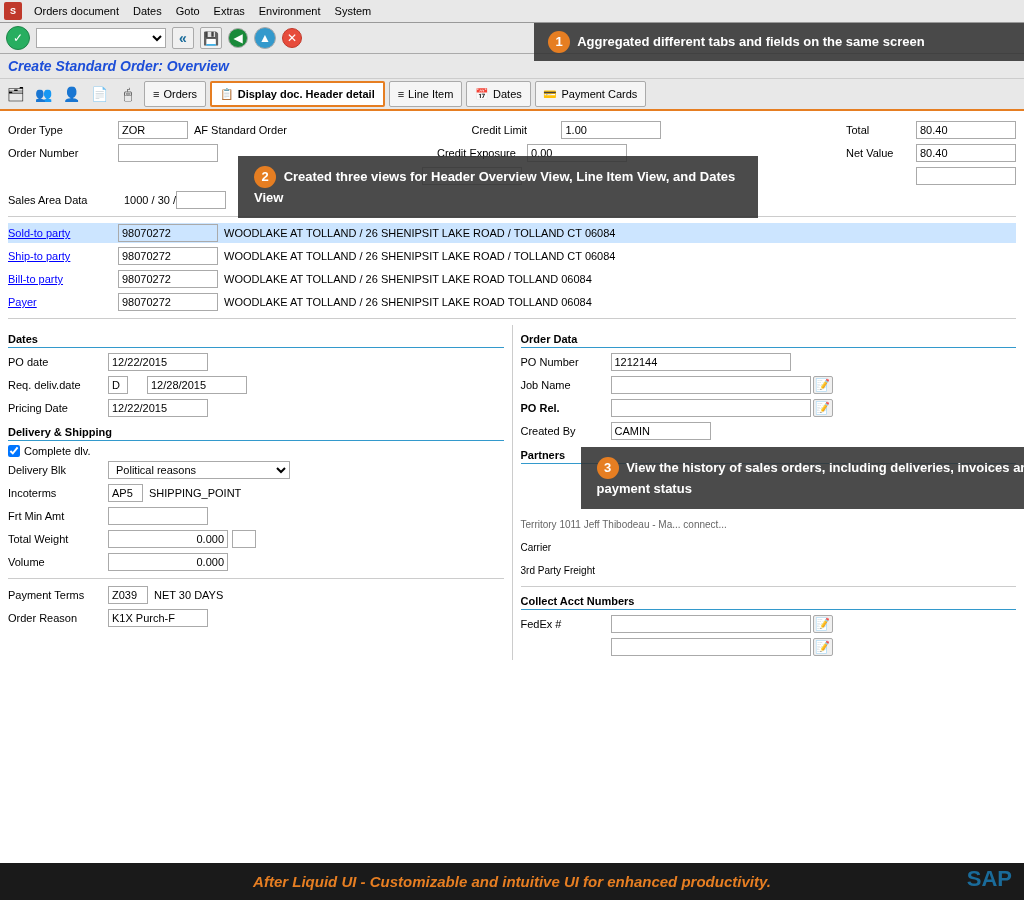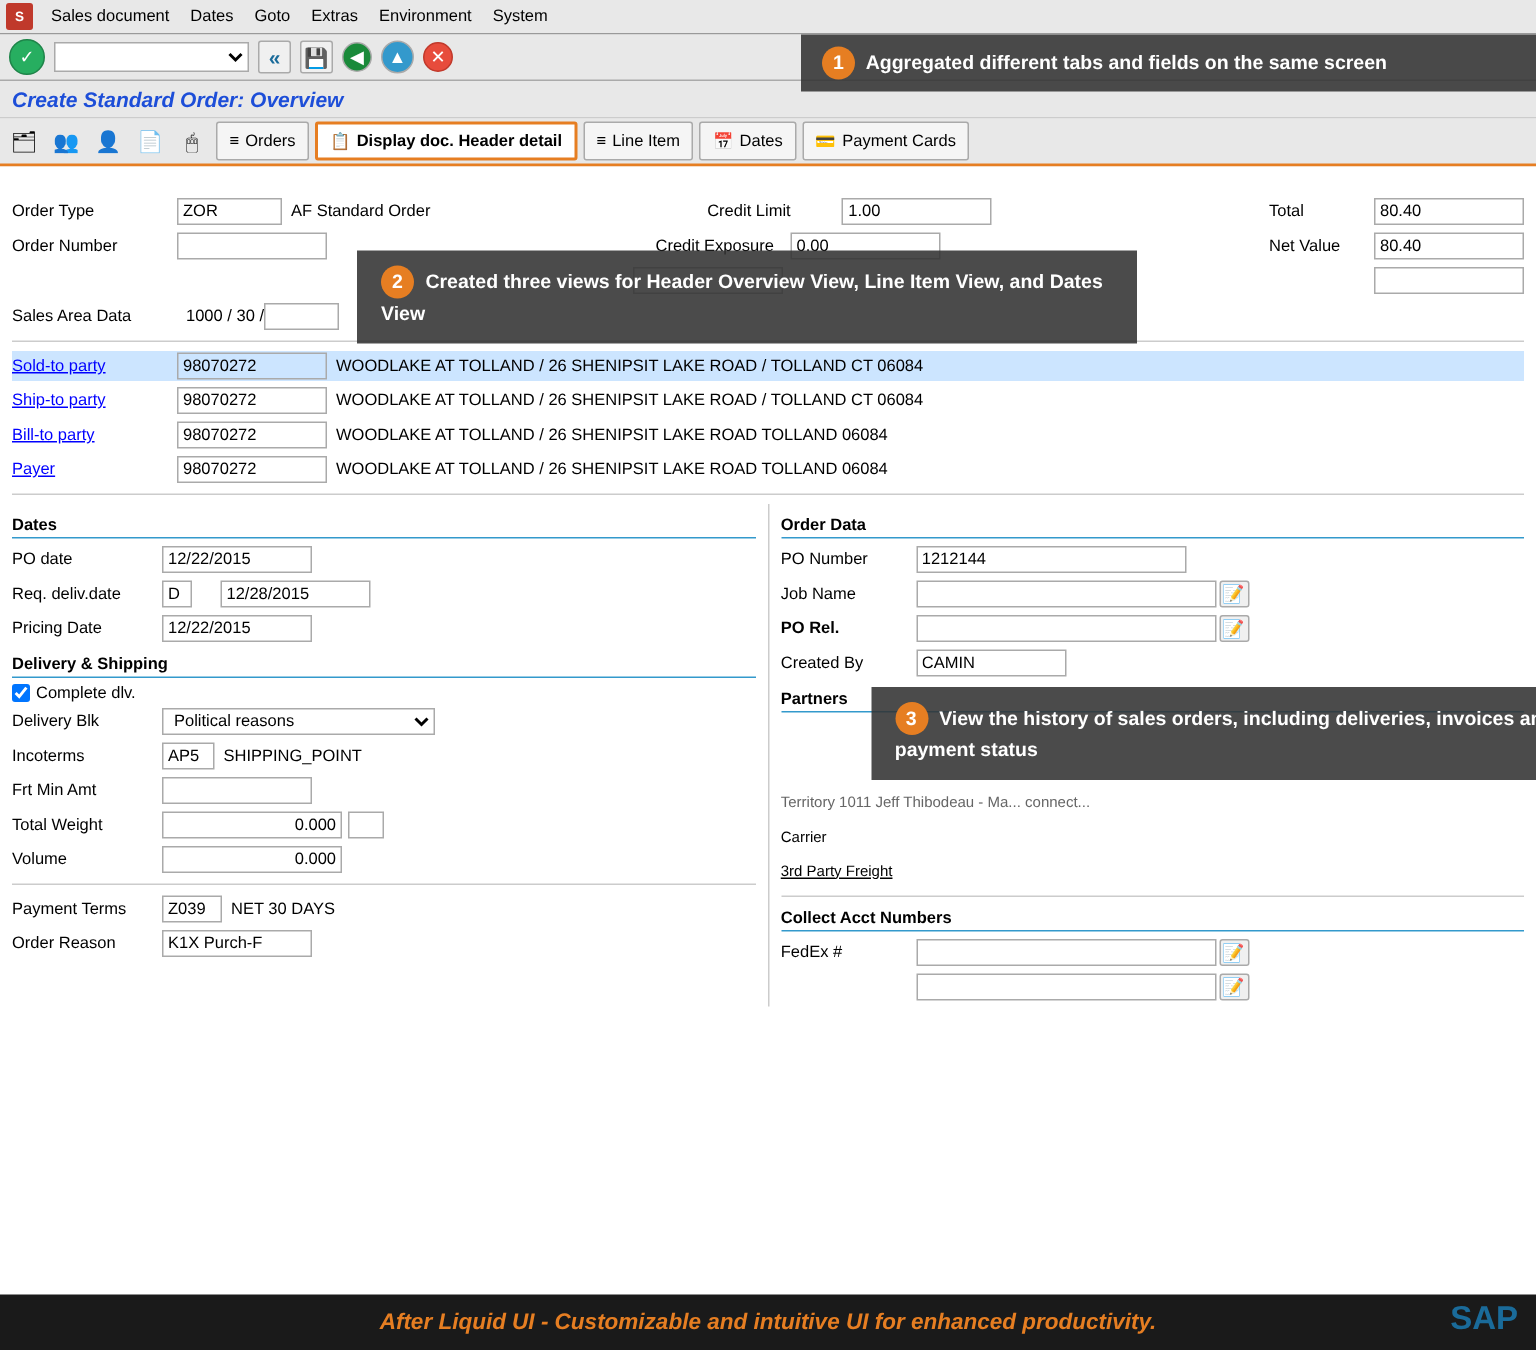--- a/index.html
+++ b/index.html
@@ -117,21 +117,21 @@
     }
     .tab-btn.active {
       background: white;
       border: 2px solid #e67e22;
       font-weight: bold;
     }
 
     
     .main-content {
       background: #fff;
-      padding: 20px 8px;
+      padding: 9px 8px;
     }
 
     
     .form-row {
       display: flex;
       align-items: center;
       margin-bottom: 3px;
       min-height: 20px;
     }
     .form-label {
@@ -206,21 +206,21 @@
 
     
     .party-row-selected { background: #cce5ff; }
   </style>
 </head>
 <body>
 
 <div class="menu-bar">
   <div class="app-icon">S</div>
   <div class="menu-items">
-    <span>Sales document</span>
+    <span>Orders document</span>
     <span>Dates</span>
     <span>Goto</span>
     <span>Extras</span>
     <span>Environment</span>
     <span>System</span>
   </div>
 </div>
 
 <div class="toolbar">
   <button class="toolbar-btn green">✓</button>
@@ -455,21 +455,21 @@
         </div>
       </div>
 
       <div class="form-row" style="margin-top:50px;">
         <span style="font-size:10px;color:#666;">Territory       1011  Jeff Thibodeau - Ma... connect...</span>
       </div>
       <div class="form-row">
         <span style="font-size:10px;">Carrier</span>
       </div>
       <div class="form-row">
-        <span style="font-size:10px;text-decoration:underline;">3rd Party Freight</span>
+        <span style="font-size:10px;">3rd Party Freight</span>
       </div>
 
       <div class="divider"></div>
 
       <div class="section-header">Collect Acct Numbers</div>
       <div class="form-row">
         <span class="form-label no-link" style="width:90px;">FedEx #</span>
         <input class="form-input" style="width: 200px;" value="">
         <button class="toolbar-btn" style="width:20px;height:18px;margin-left:2px;">📝</button>
       </div>

